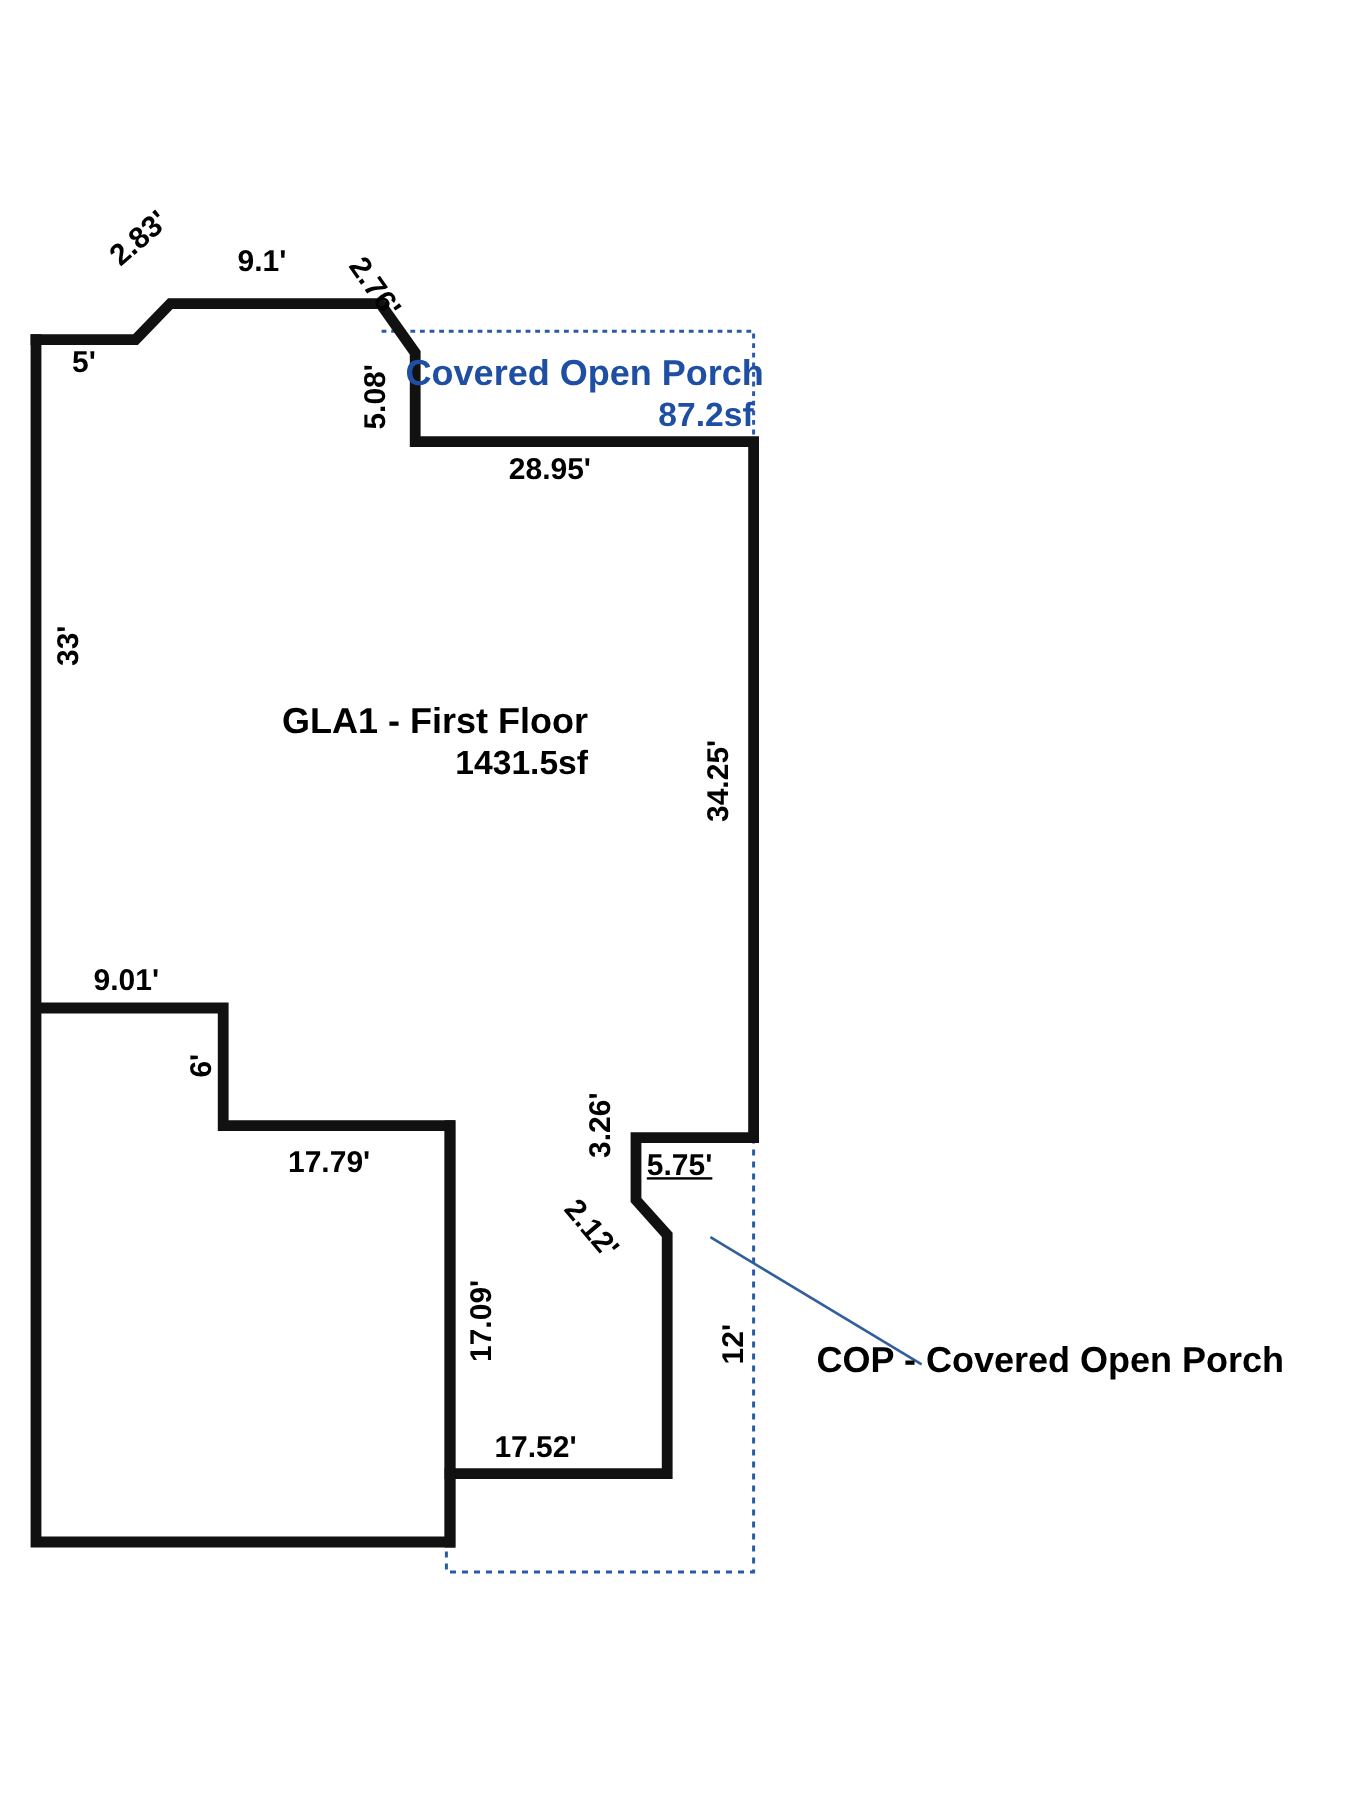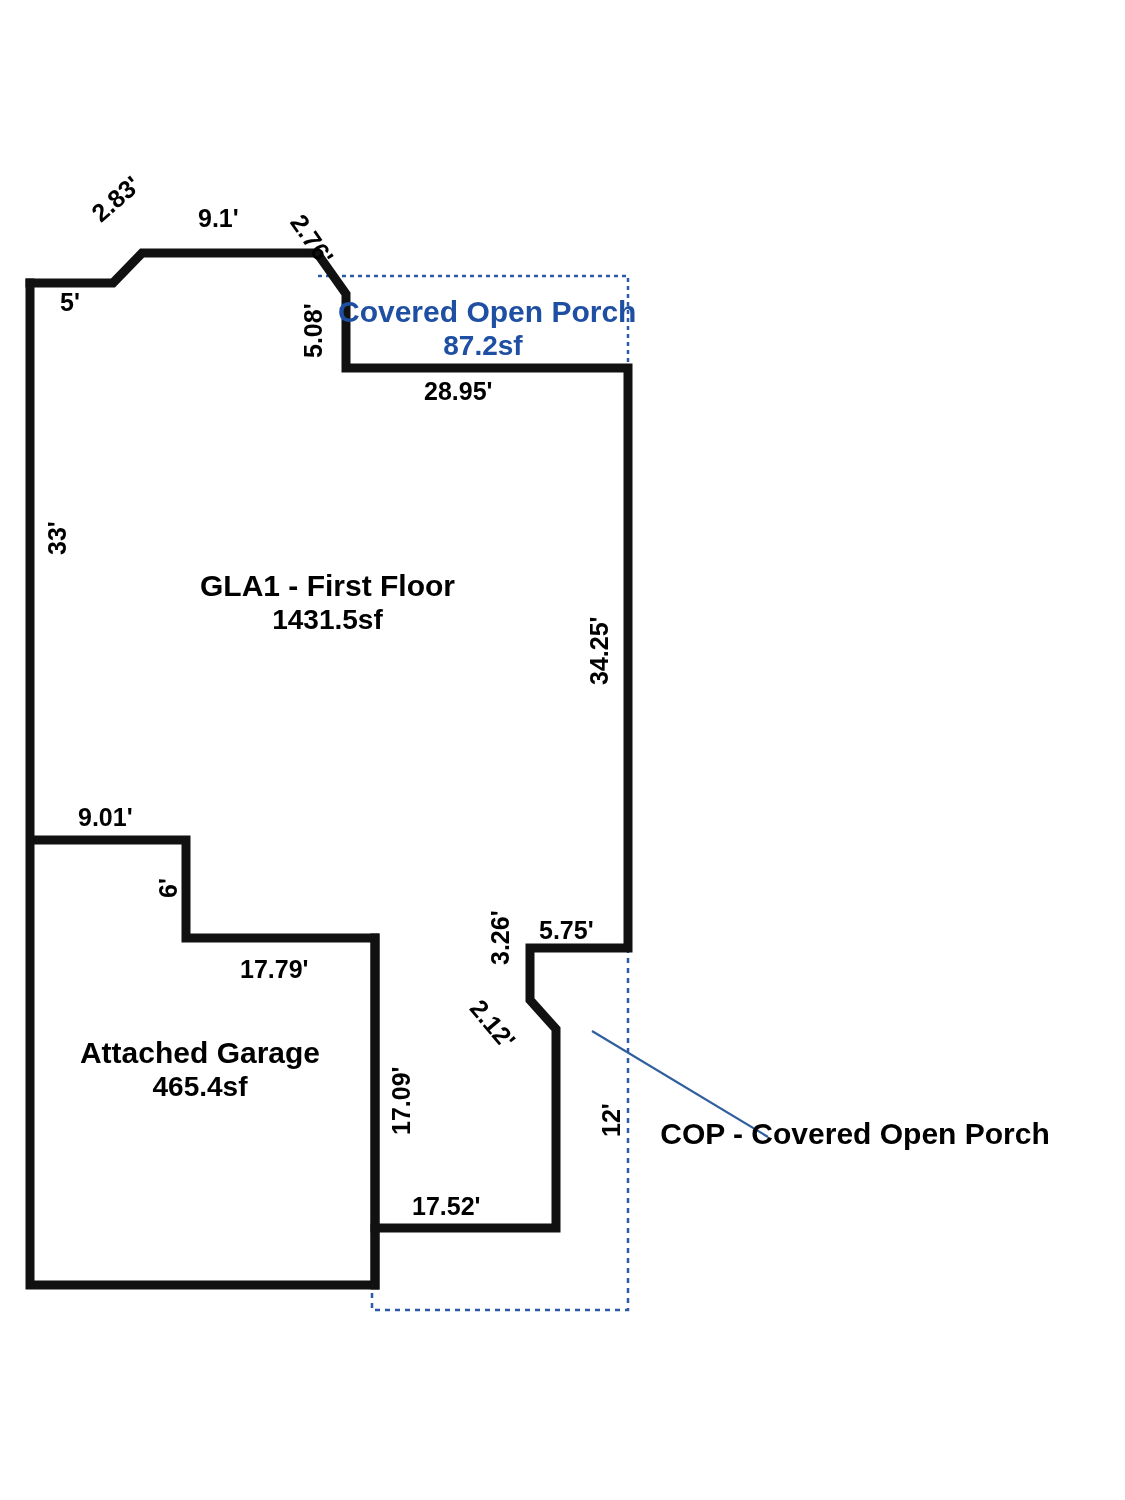--- a/index.html
+++ b/index.html
@@ -3,21 +3,21 @@
 <meta charset="utf-8">
 <style>
   html,body{margin:0;padding:0;background:#ffffff;}
   body{width:1125px;height:1500px;position:relative;overflow:hidden;
        font-family:"Liberation Sans",sans-serif;}
   #stage{position:absolute;left:0;top:0;width:1125px;height:1500px;}
   svg.plan{position:absolute;left:0;top:0;width:1125px;height:1500px;}
 
   .dim{position:absolute;font-weight:bold;color:#000000;white-space:nowrap;
        font-size:25px;letter-spacing:0px;}
-  .area-label{position:absolute;text-align:center;font-weight:bold;
+  .area-label{position:absolute;text-align:right;font-weight:bold;
        white-space:nowrap;line-height:1.18;}
   .area-label .l1{display:block;font-size:30px;}
   .area-label .l2{display:block;font-size:28px;}
   .blue{color:#1f4fa3;}
   .black{color:#000000;}
 </style>
 </head>
 <body>
 
 <div id="stage">
@@ -94,39 +94,35 @@
   <div class="dim" style="left:240px;top:955px;">17.79'</div>
 
   <div class="dim" style="left:387px;top:1040px;transform:rotate(-90deg);transform-origin:left top;
               transform:rotate(-90deg) translate(-95px,0);">17.09'</div>
 
   <div class="dim" style="left:412px;top:1192px;">17.52'</div>
 
   <div class="dim" style="left:486px;top:913px;transform:rotate(-90deg);transform-origin:left top;
               transform:rotate(-90deg) translate(-52px,0);">3.26'</div>
 
-  <div class="dim" style="left:539px;top:916px;">5.75'</div>
+  <div class="dim" style="left:539px;top:957px;text-decoration:underline;">5.75'</div>
 
   <div class="dim" style="left:486px;top:994px;transform:rotate(50deg);transform-origin:left top;">2.12'</div>
 
   <div class="dim" style="left:597px;top:1105px;transform:rotate(-90deg);transform-origin:left top;
               transform:rotate(-90deg) translate(-32px,0);">12'</div>
 
   <div class="area-label blue" style="left:338px;top:294px;width:290px;">
     <span class="l1">Covered Open Porch</span>
     <span class="l2">87.2sf</span>
   </div>
 
-  <div class="area-label black" style="left:165px;top:568px;width:325px;">
+  <div class="area-label black" style="left:165px;top:584px;width:325px;">
     <span class="l1">GLA1 - First Floor</span>
     <span class="l2">1431.5sf</span>
   </div>
 
-  <div class="area-label black" style="left:40px;top:1035px;width:320px;">
-    <span class="l1">Attached Garage</span>
-    <span class="l2">465.4sf</span>
-  </div>
 
   <div class="area-label black" style="left:640px;top:1116px;width:430px;">
     <span class="l1">COP - Covered Open Porch</span>
   </div>
 
 </div>
 
 </body></html>

